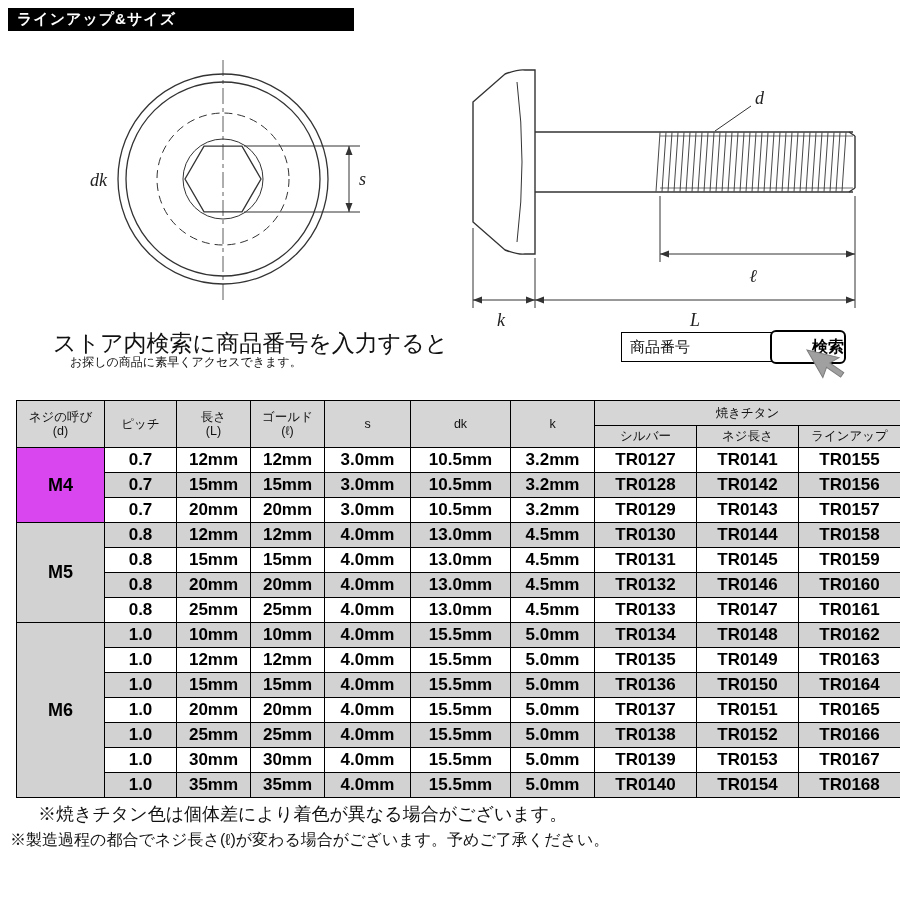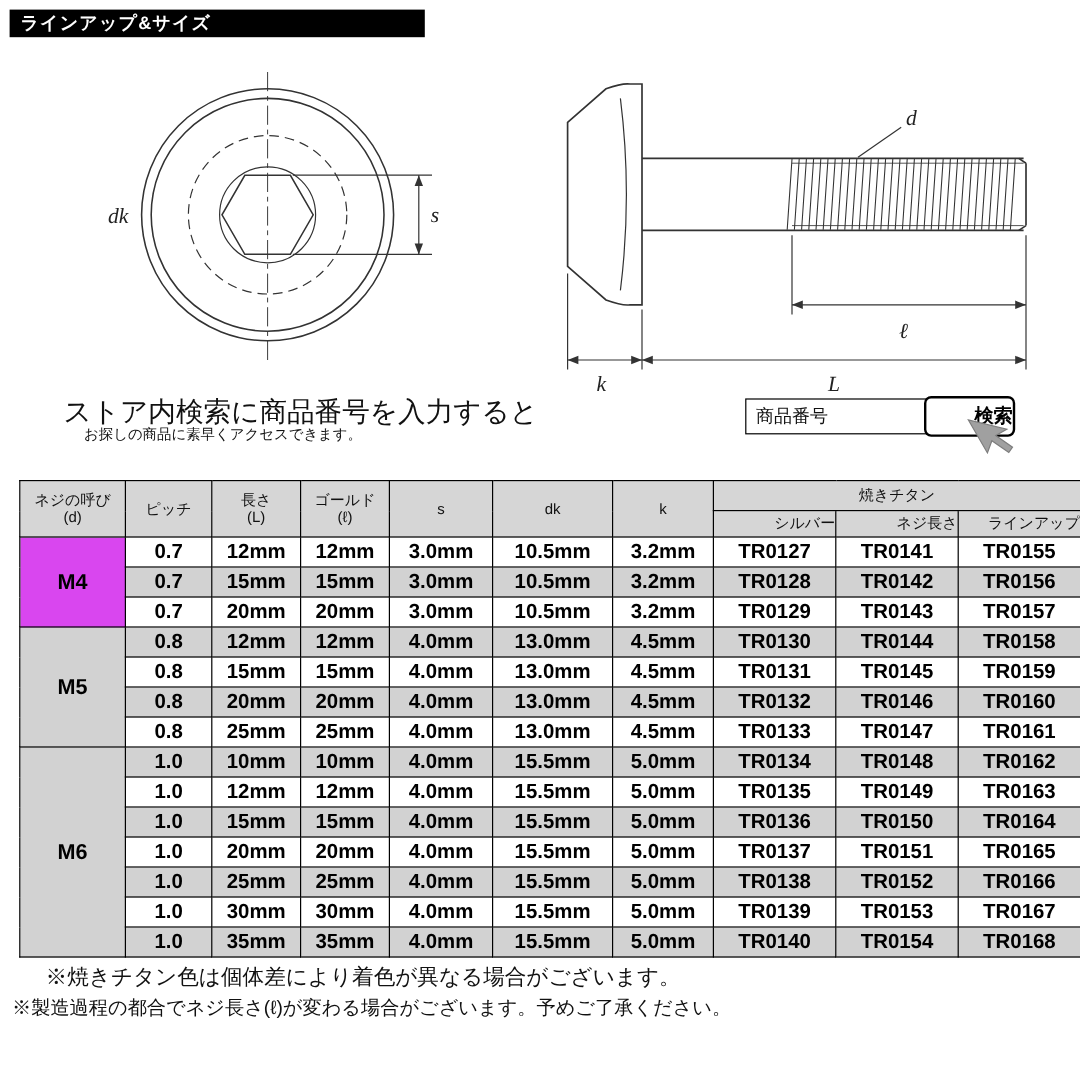--- a/index.html
+++ b/index.html
@@ -24,21 +24,21 @@
             border:2px solid #000; border-radius:6px; background:#fff;
             font-size:16px; font-weight:bold; font-family:"Liberation Sans",sans-serif; color:#000; cursor:pointer;text-align:right; }
   .cursor-svg { position:absolute; left:795px; top:347px; }
 
   table.size { position:absolute; left:16px; top:400px; width:884px;
                border-collapse:collapse; table-layout:fixed; }
   table.size th, table.size td { border:1px solid #000; text-align:center; vertical-align:middle; }
   table.size thead th { background:#d6d6d6; font-size:12.5px; font-weight:normal;
                         line-height:1.15; padding:2px 0; color:#111; }
   table.size thead tr:first-child th.group-span { height:25px; }
-  table.size thead tr:last-child th { height:22px;text-align:right; }
+  table.size thead tr:last-child th { height:22px; }
   table.size tbody td { font-size:17px; font-weight:bold; height:25px; padding:0; color:#000;
                         background:#fff; }
   table.size tbody tr.stripe td { background:#d2d2d2; }
   table.size tbody td.group-cell { background:#d946ef; font-size:18px; }
 
   .footnote-1 { position:absolute; left:10px; top:802px; font-size:18px; color:#111;margin-left:28px; }
   .footnote-2 { position:absolute; left:10px; top:830px; font-size:16px; color:#111; }
 
   .dim-label { font-family:"Liberation Serif",serif; font-style:italic; font-size:18px; fill:#222; }
 </style>

